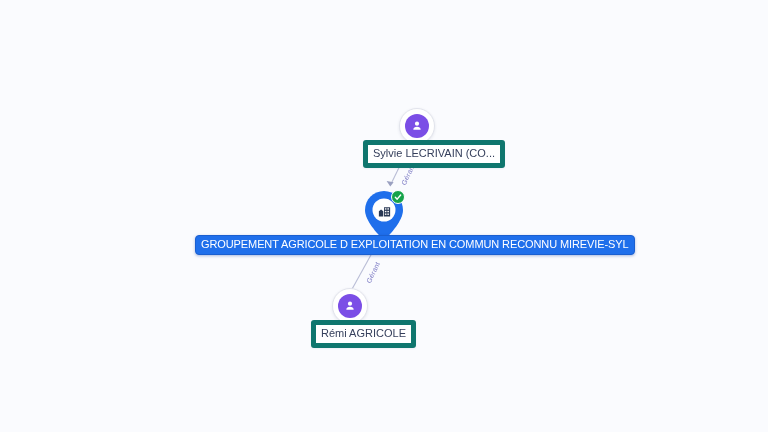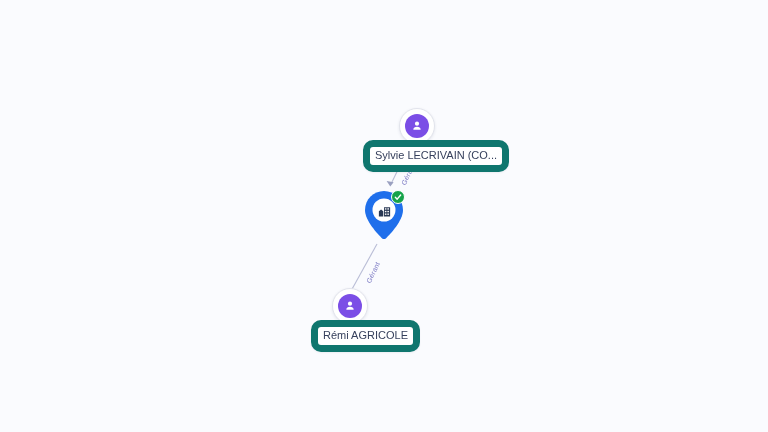--- a/index.html
+++ b/index.html
@@ -86,22 +86,22 @@
     box-sizing: border-box;
   }
 
   
   .node-label {
     position: absolute;
     font-size: 11px;
     line-height: 13px;
     color: #36405c;
     background: #ffffff;
-    border: 7px solid #0f766e;
-    border-radius: 10px;
+    border: 5px solid #0f766e;
+    border-radius: 3px;
     padding: 2px 5px 3px 5px;
     white-space: nowrap;
     box-shadow: 0 1px 2px rgba(30,40,90,0.06);
   }
   .node-label.selected {
     background: #1f6feb;
     border: 1px solid #1a5fd0;
     color: #ffffff;
     border-radius: 4px;
     box-shadow: 0 1px 3px rgba(20,60,160,0.35);
@@ -166,20 +166,21 @@
       </svg>
     </span>
 
     <span class="check-badge">
       <svg width="8" height="8" viewBox="0 0 24 24" fill="none" stroke="#ffffff" stroke-width="4.2" stroke-linecap="round" stroke-linejoin="round">
         <polyline points="4,13 9.5,18.5 20,6"></polyline>
       </svg>
     </span>
   </div>
 
+  <div class="node-label selected" style="left:195px; top:235px;">GROUPEMENT AGRICOLE D EXPLOITATION EN COMMUN RECONNU MIREVIE-SYL</div>
 
   <div class="person-node" style="left:332px; top:288px;">
     <span class="avatar-disc">
       <svg width="14" height="14" viewBox="0 0 24 24" fill="#ffffff">
         <circle cx="12" cy="8" r="3.6"></circle>
         <path d="M12 13.2c-3.6 0-6.2 2.1-6.2 4.3v1.1h12.4v-1.1c0-2.2-2.6-4.3-6.2-4.3z"></path>
       </svg>
     </span>
   </div>
   <div class="node-label" style="left:311px; top:320px;">Rémi AGRICOLE</div>

